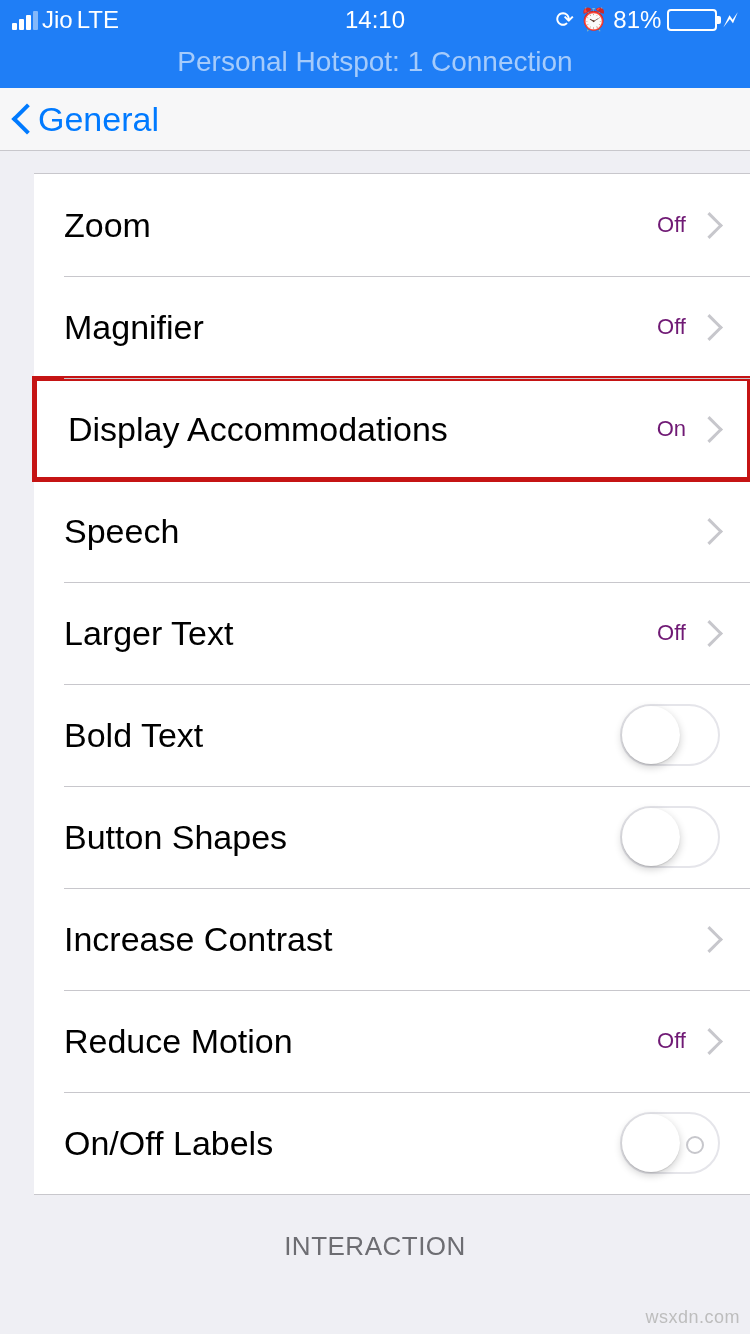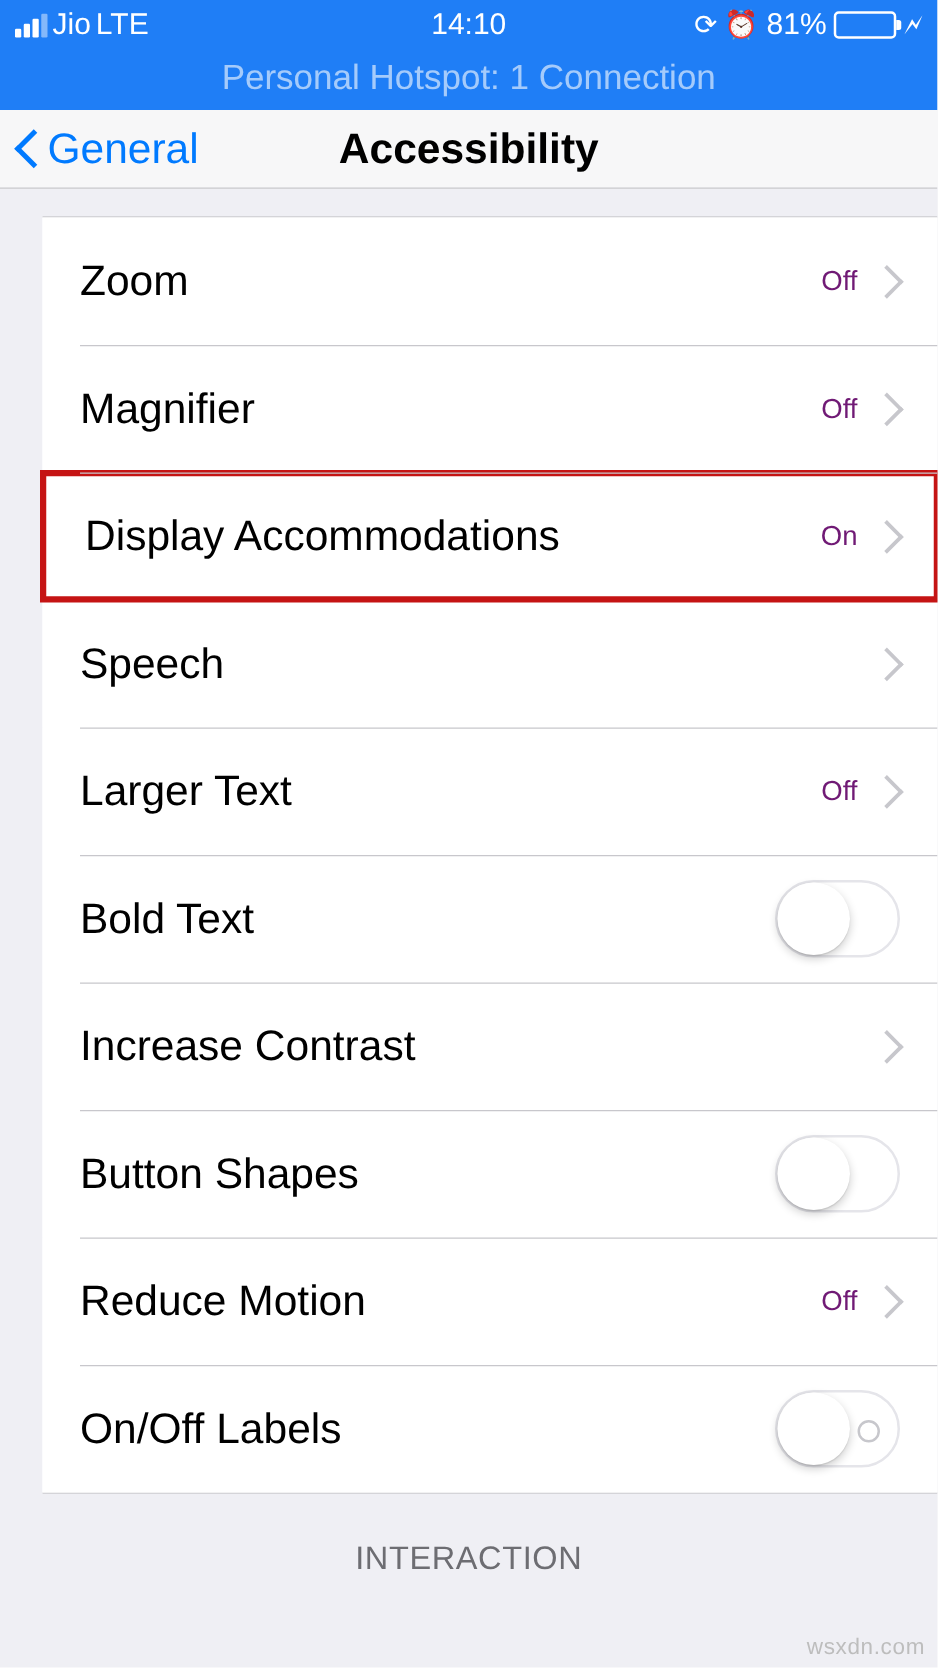--- a/index.html
+++ b/index.html
@@ -159,21 +159,20 @@
   </div>
 </div>
 
 <div class="hotspot-bar">Personal Hotspot: 1 Connection</div>
 
 <div class="nav-bar">
   <div class="back-btn">
     <span class="back-chevron"></span>
     <span>General</span>
   </div>
-  <div class="nav-title">Accessibility</div>
 </div>
 
 <div class="content">
   <div class="spacer-top"></div>
 
   <div class="group group-border-top group-border-bottom">
 
     <div class="row">
       <span class="row-label">Zoom</span>
       <span class="row-value">Off</span>
@@ -204,32 +203,32 @@
     </div>
 
     <div class="row">
       <span class="row-label">Bold Text</span>
       <span class="toggle">
           <span class="knob"></span>
         </span>
     </div>
 
     <div class="row">
-      <span class="row-label">Increase Contrast</span>
-      <span class="chevron"></span>
-    </div>
-
-    <div class="row">
       <span class="row-label">Button Shapes</span>
       <span class="toggle">
           <span class="knob"></span>
         </span>
     </div>
 
     <div class="row">
+      <span class="row-label">Increase Contrast</span>
+      <span class="chevron"></span>
+    </div>
+
+    <div class="row">
       <span class="row-label">Reduce Motion</span>
       <span class="row-value">Off</span>
       <span class="chevron"></span>
     </div>
 
     <div class="row">
       <span class="row-label">On/Off Labels</span>
       <span class="toggle labeled">
           <span class="knob"></span>
         </span>

